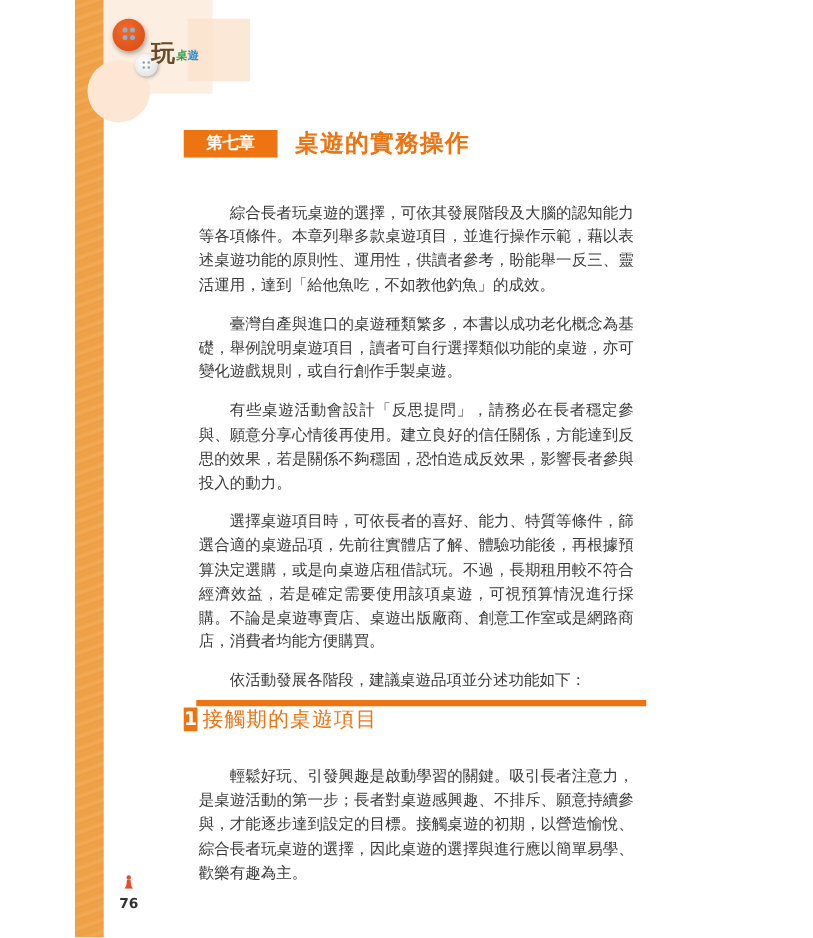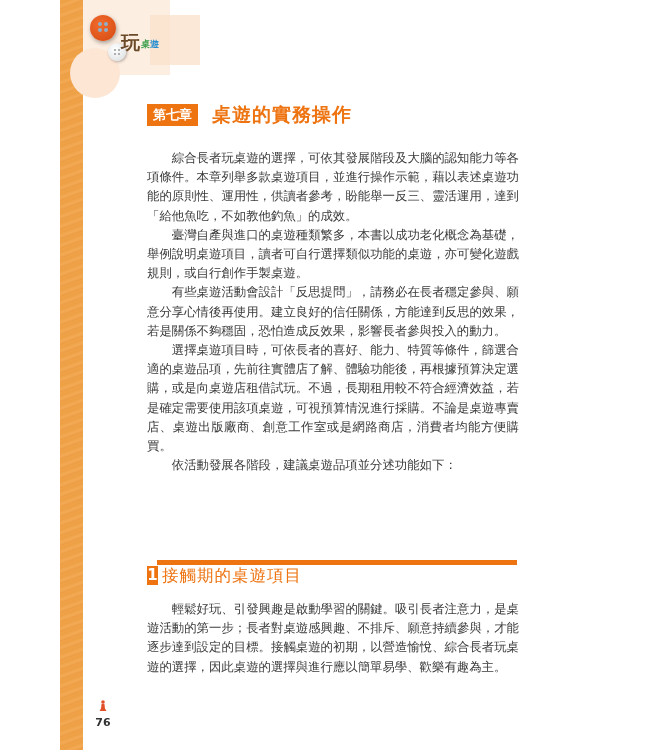--- a/index.html
+++ b/index.html
@@ -16,27 +16,27 @@
   .btn-white { position:absolute; left:108px; top:43px; width:18px; height:18px; border-radius:50%;
                background:radial-gradient(circle at 40% 35%,#ffffff,#d8dcde); box-shadow:1px 1px 3px rgba(0,0,0,.3); }
   .btn-white i { position:absolute; width:2px; height:2px; border-radius:50%; background:#999; }
   .logo-wan { position:absolute; left:121px; top:30px; font-size:19px; font-weight:bold; color:#6b4a2a; }
   .logo-game { position:absolute; left:141px; top:38px; font-size:9px; font-weight:bold;
                font-family:"DejaVu Sans",sans-serif; }
   .logo-game .g1 { color:#3aa04a; } .logo-game .g2 { color:#2a8fd0; }
 
   .chapter { position:absolute; left:147px; top:102px; display:flex; align-items:center; }
   .chapter-badge { background:#ee7412; color:#fff; font-family:"DejaVu Sans",sans-serif; font-weight:bold;
-                   font-size:13px; padding:3px 6px; height:16px; line-height:16px; }
+                   font-size:13px; padding:3px 18px; height:16px; line-height:16px; }
   .chapter-title { color:#ee7412; font-family:"DejaVu Sans",sans-serif; font-weight:bold; font-size:19px;
                    margin-left:14px; letter-spacing:1px; }
 
   .body { position:absolute; left:147px; width:372px; font-size:12.4px; line-height:19.2px; color:#3a3a3a;
           text-align:justify; }
-  .body p { margin:0; text-indent:2em; }
+  .body p { margin:12px; text-indent:2em; }
   .body1 { top:148px; }
   .section { position:absolute; left:147px; top:560px; width:370px; }
   .section-bar { position:absolute; left:10px; top:0; width:360px; height:5px; background:#ee7412; }
   .section-num { position:absolute; left:0; top:6px; width:11px; height:19px; background:#ee7412; color:#fff;
                  font-family:"DejaVu Sans",sans-serif; font-weight:bold; font-size:15px; line-height:19px; text-align:center; }
   .section-title { position:absolute; left:15px; top:5px; font-family:"DejaVu Sans",sans-serif; font-size:16.5px;
                    color:#ee7412; font-weight:normal; letter-spacing:1px; }
   .body2 { top:599px; }
   .pagenum { position:absolute; left:88px; top:700px; text-align:center; width:30px; }
   .pawn { display:block; margin:0 auto; width:8px; height:11px; }

